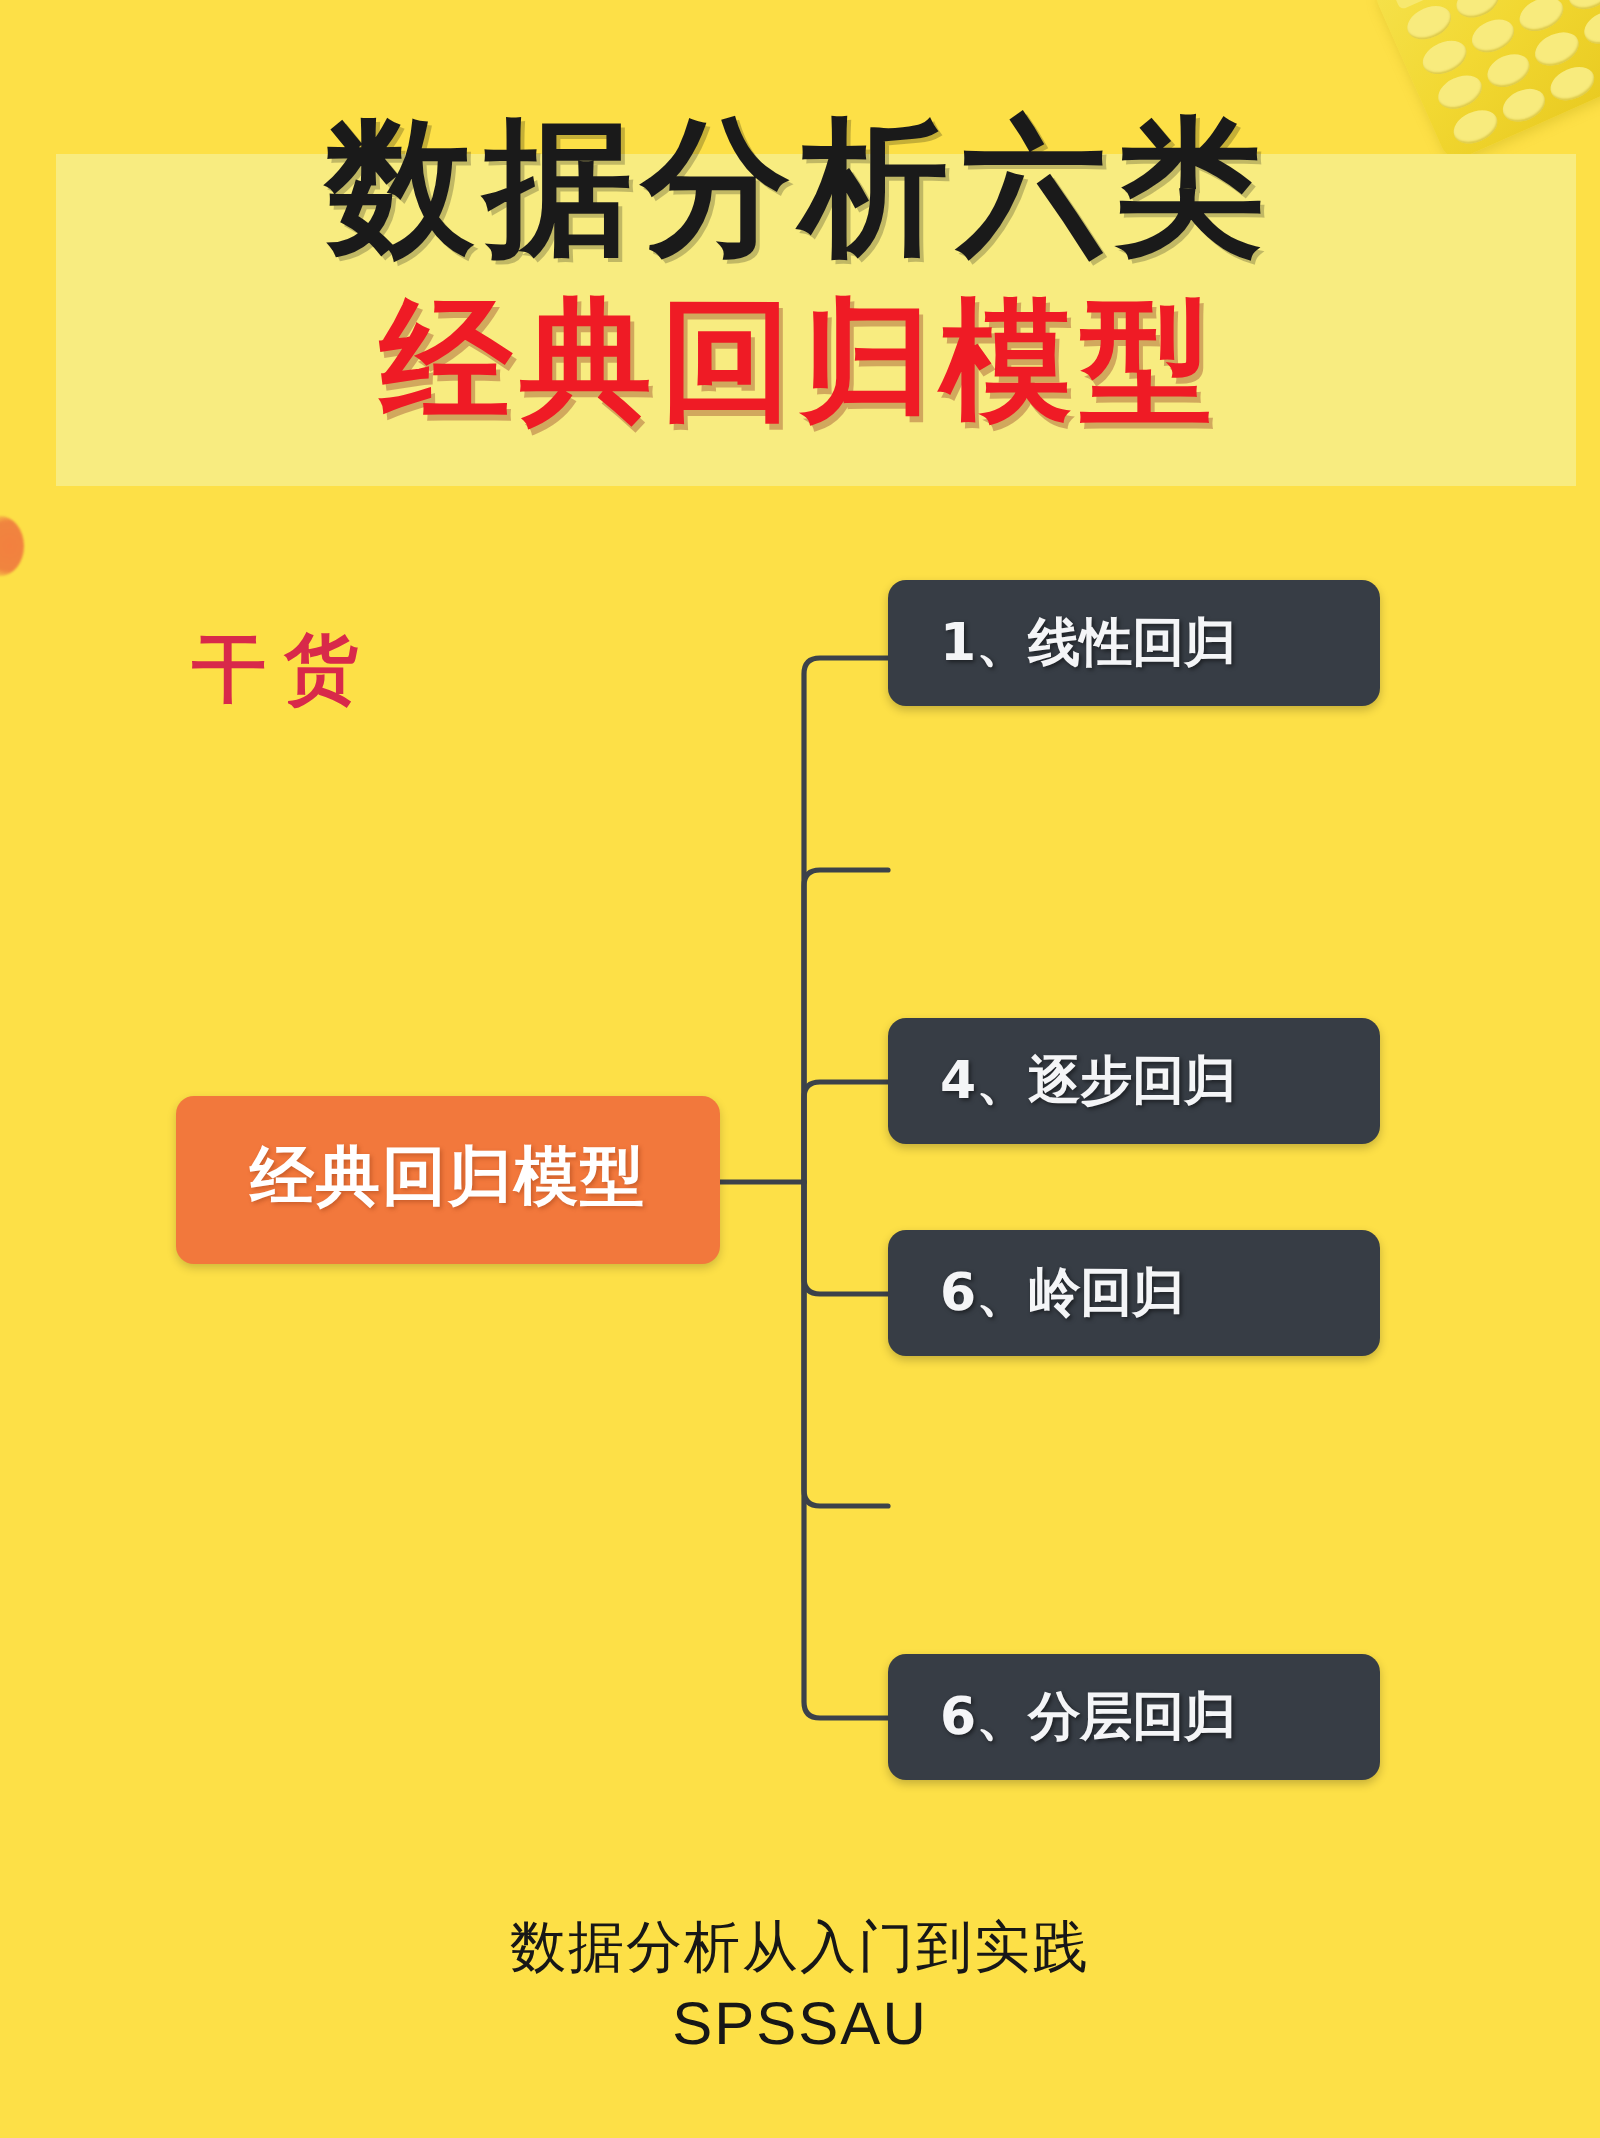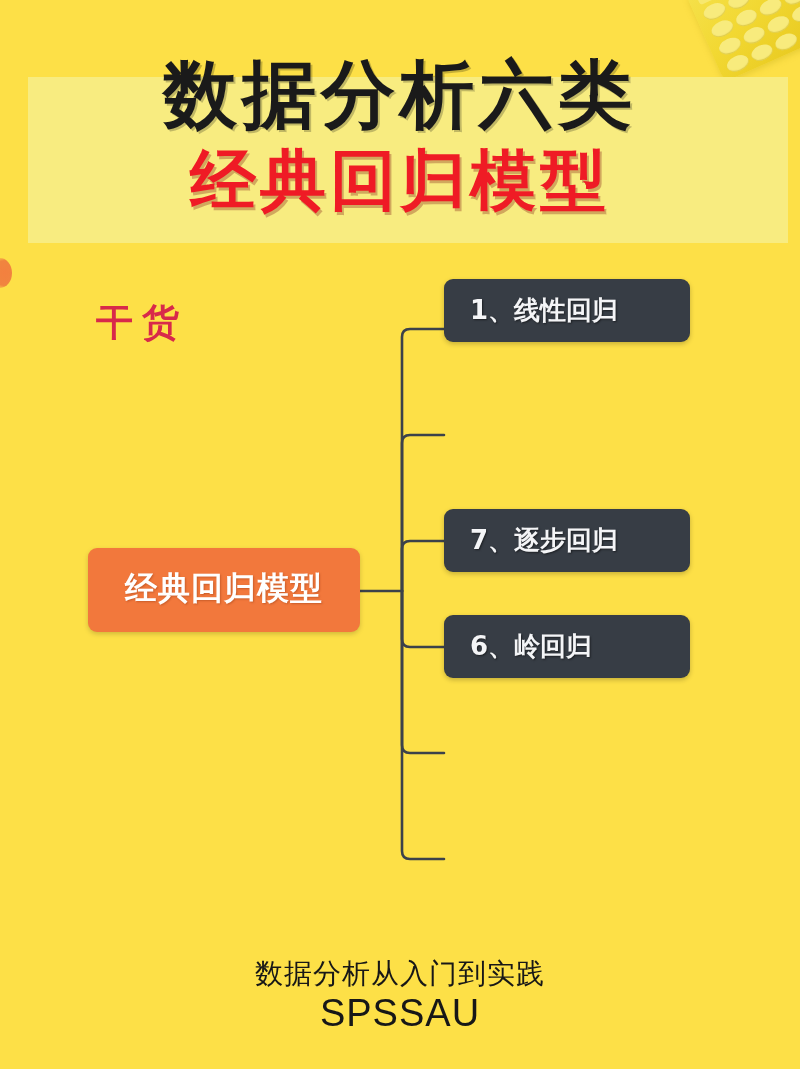--- a/index.html
+++ b/index.html
@@ -111,21 +111,21 @@
     height: 30px;
     background: radial-gradient(circle at 70% 50%, #f3803f 0%, #f0853f 55%, rgba(243,150,90,0.12) 78%, rgba(255,255,255,0) 100%);
     border-radius: 50%;
     filter: blur(0.5px);
   }
 
   
   .ganhuo {
     position: absolute;
     left: 96px;
-    top: 300px;
+    top: 312px;
     font-family: "DejaVu Serif", "Liberation Serif", serif;
     font-size: 37px;
     line-height: 44px;
     font-weight: bold;
     color: #d8294a;
     letter-spacing: 9px;
     white-space: nowrap;
   }
 
   
@@ -205,21 +205,21 @@
     display: block;
     font-family: "DejaVu Sans", "Liberation Sans", sans-serif;
     font-size: 28px;
     line-height: 38px;
     color: #171717;
     letter-spacing: 1px;
   }
   .caption-line2 {
     display: block;
     font-family: "Liberation Sans", "DejaVu Sans", sans-serif;
-    font-size: 38px;
+    font-size: 30px;
     line-height: 40px;
     color: #171717;
     letter-spacing: 1px;
   }
 </style>
 </head>
 <body>
 
 <div id="poster">
 
@@ -273,28 +273,31 @@
         <path d="M402 591 V745 Q402 753 410 753 H444"></path>
 
         <path d="M402 591 V851 Q402 859 410 859 H444"></path>
       </g>
     </svg>
 
     <div class="root-node">
       <span class="root-label">经典回归模型</span>
     </div>
 
-    <div class="leaf-node" style="top:279px">
+    <div class="leaf-node" style="top:290px">
       <span class="leaf-label">1、线性回归</span>
     </div>
     <div class="leaf-node" style="top:509px">
-      <span class="leaf-label">7、逐步回归</span>
+      <span class="leaf-label">4、逐步回归</span>
     </div>
     <div class="leaf-node" style="top:615px">
       <span class="leaf-label">6、岭回归</span>
+    </div>
+    <div class="leaf-node" style="top:827px">
+      <span class="leaf-label">6、分层回归</span>
     </div>
 
   </div>
 
   <div class="caption">
     <span class="caption-line1">数据分析从入门到实践</span>
     <span class="caption-line2">SPSSAU</span>
   </div>
 
 </div>

